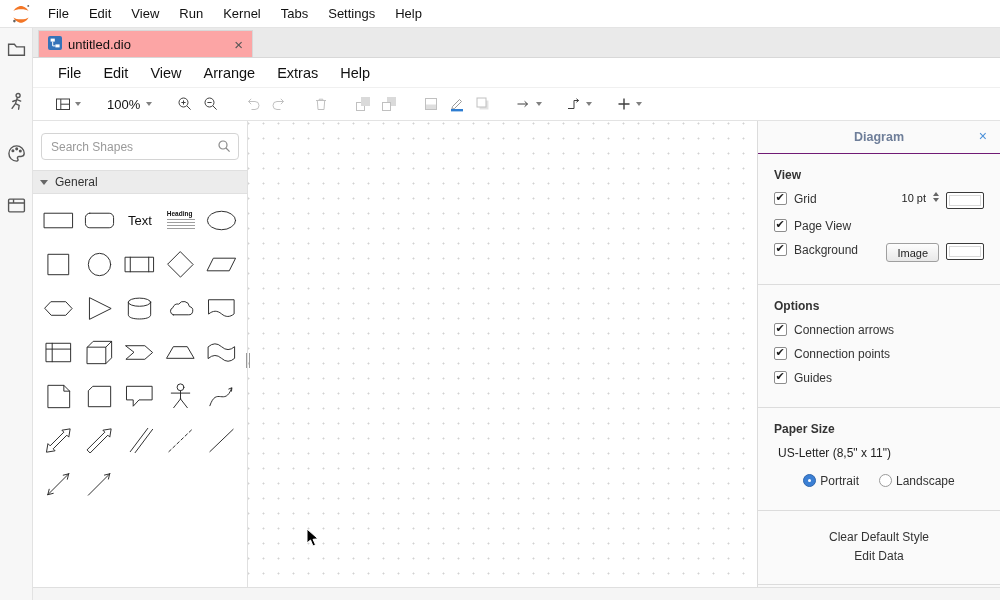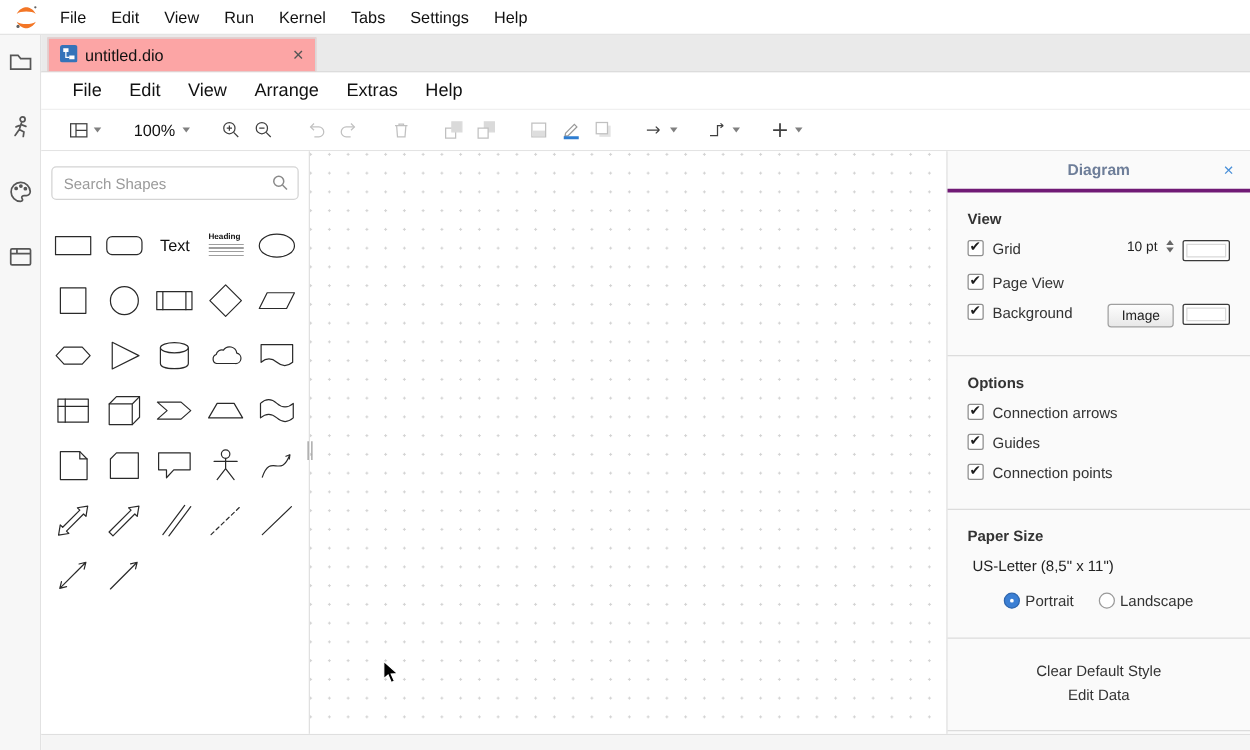--- a/index.html
+++ b/index.html
@@ -59,21 +59,21 @@
 
   
   .canvas { flex:1; position:relative; background-color:#fff;
             background-image:radial-gradient(circle,#d2d2d2 0.9px,rgba(0,0,0,0) 1.1px);
             background-size:15px 15px; background-position:8px 10px; }
   .grip { position:absolute; left:211px; top:232px; width:7px; height:15px; display:flex; gap:2px; justify-content:center; }
   .grip i { width:1px; background:#9a9a9a; }
 
   
   .format { width:243px; background:#fafafa; border-left:1px solid #dcdcdc; display:flex; flex-direction:column; font-size:12px; color:#333; }
-  .format-header { height:33px; display:flex; align-items:center; justify-content:center; position:relative; border-bottom:3px solid #701a75; }
+  .format-header { height:33px; display:flex; align-items:center; justify-content:center; position:relative; border-bottom:1px solid #701a75; }
   .format-title { font-weight:bold; font-size:12.5px; color:#6e7e99; }
   .x-close { position:absolute; right:13px; top:8px; color:#4a90d9; font-size:14px; line-height:1; }
   .format-section { padding:10px 16px 12px; border-bottom:1px solid #dcdcdc; }
   .format h4 { font-size:12px; font-weight:bold; color:#333; margin:4px 0 10px; }
   .row { display:flex; margin:10px 0; gap:7px; }
   .lbl { font-size:12px; color:#333; }
   .spacer { flex:1; }
   .cb { width:13px; height:13px; border:1px solid #8d8d8d; border-radius:2px; background:#fff; position:relative; flex:0 0 auto; }
   .cb.checked::after { content:"\2714"; position:absolute; left:0.5px; top:-2.5px; font-size:11px; color:#1d1d1d; }
   .pt-label { font-size:11px; color:#222; }
@@ -283,20 +283,24 @@
             <div class="search-box">
               <input type="text" placeholder="Search Shapes" style="">
               <span class="search-icon">
                 <svg width="14" height="14" viewBox="0 0 14 14" fill="none" stroke="#8a8a8a" stroke-width="1.2">
                     <circle cx="6" cy="6" r="4"></circle>
                     <path d="M9,9 L12.6,12.6"></path>
                   </svg>
               </span>
             </div>
           </div>
+          <div class="section-header">
+            <span class="sec-caret"></span>
+            <span>General</span>
+          </div>
           <div class="shape-grid" id="shape-grid">
               <div class="shape-cell">
                 <svg viewBox="0 0 34 34">
                   <rect x="2.5" y="9.5" width="29" height="15"></rect>
                 </svg>
               </div>
               <div class="shape-cell">
                 <svg viewBox="0 0 34 34">
                   <rect x="2.5" y="9.5" width="29" height="15" rx="4.5"></rect>
                 </svg>
@@ -500,25 +504,25 @@
 
           <div class="format-section">
             <h4>Options</h4>
             <div id="options-rows">
                 <div class="row">
                   <span class="cb checked"></span>
                   <span class="lbl">Connection arrows</span>
                 </div>
                 <div class="row">
                   <span class="cb checked"></span>
-                  <span class="lbl">Guides</span>
+                  <span class="lbl">Connection points</span>
                 </div>
                 <div class="row">
                   <span class="cb checked"></span>
-                  <span class="lbl">Connection points</span>
+                  <span class="lbl">Guides</span>
                 </div>
               </div>
           </div>
 
           <div class="format-section">
             <h4>Paper Size</h4>
             <div class="paper-size-value">US-Letter (8,5" x 11")</div>
             <div class="row radio-row">
               <span class="radio on"></span>
               <span class="lbl">Portrait</span>

